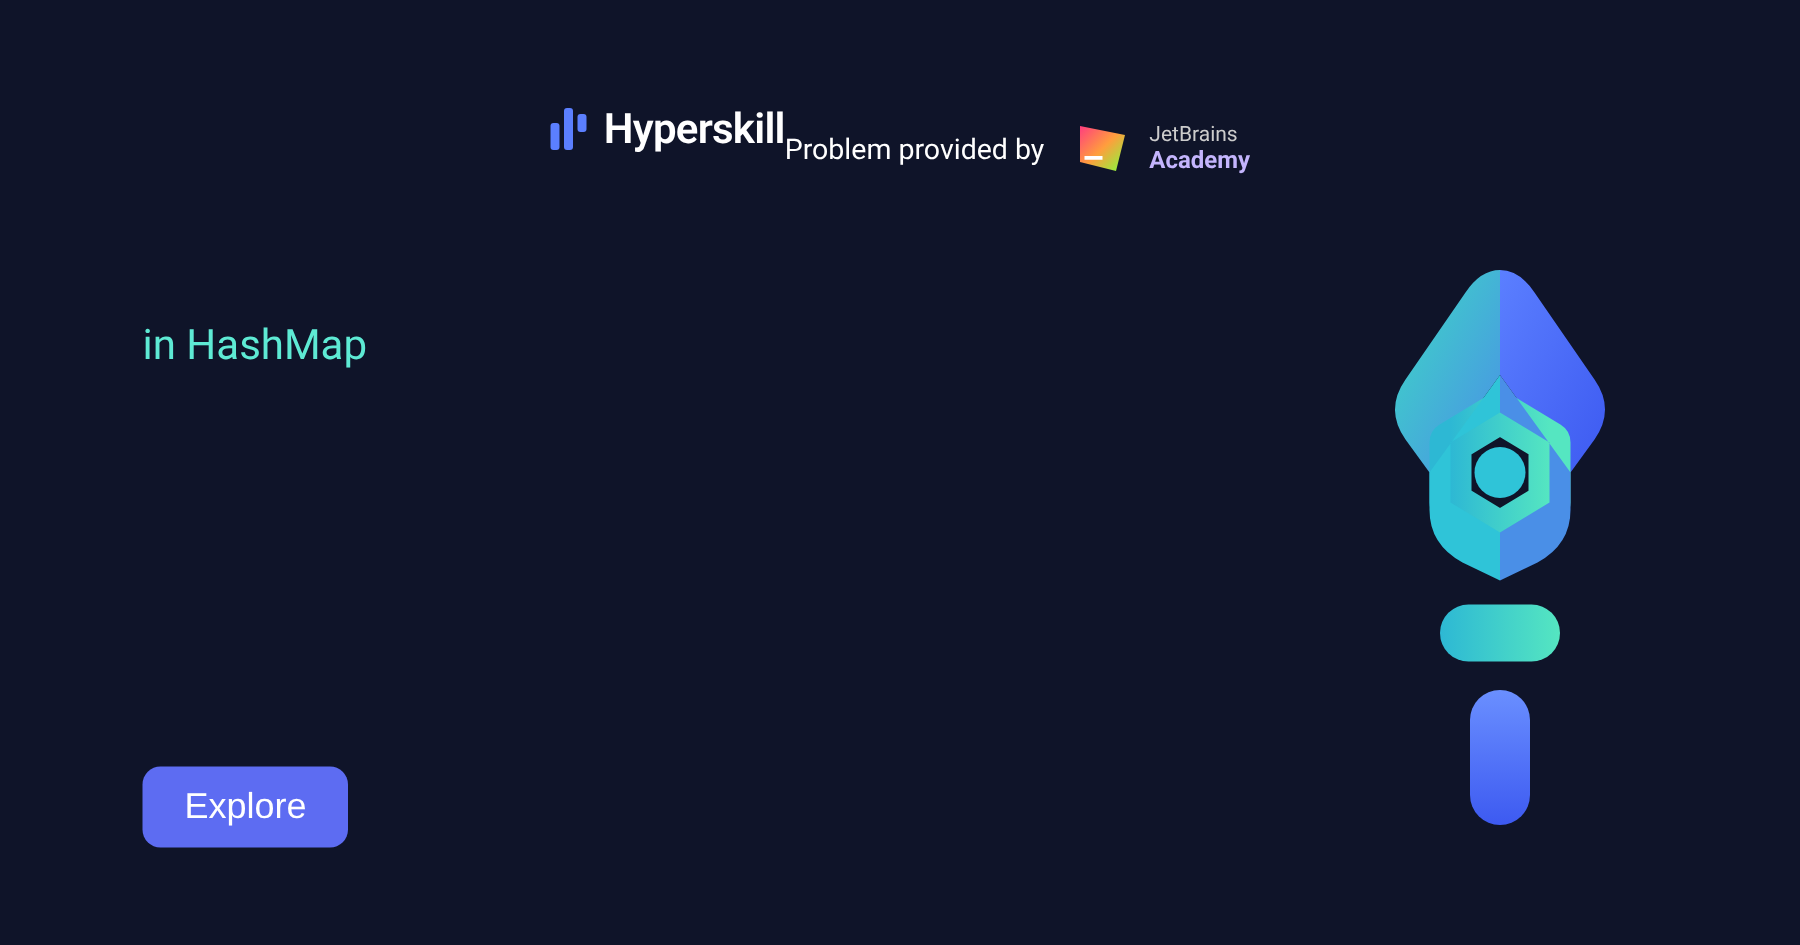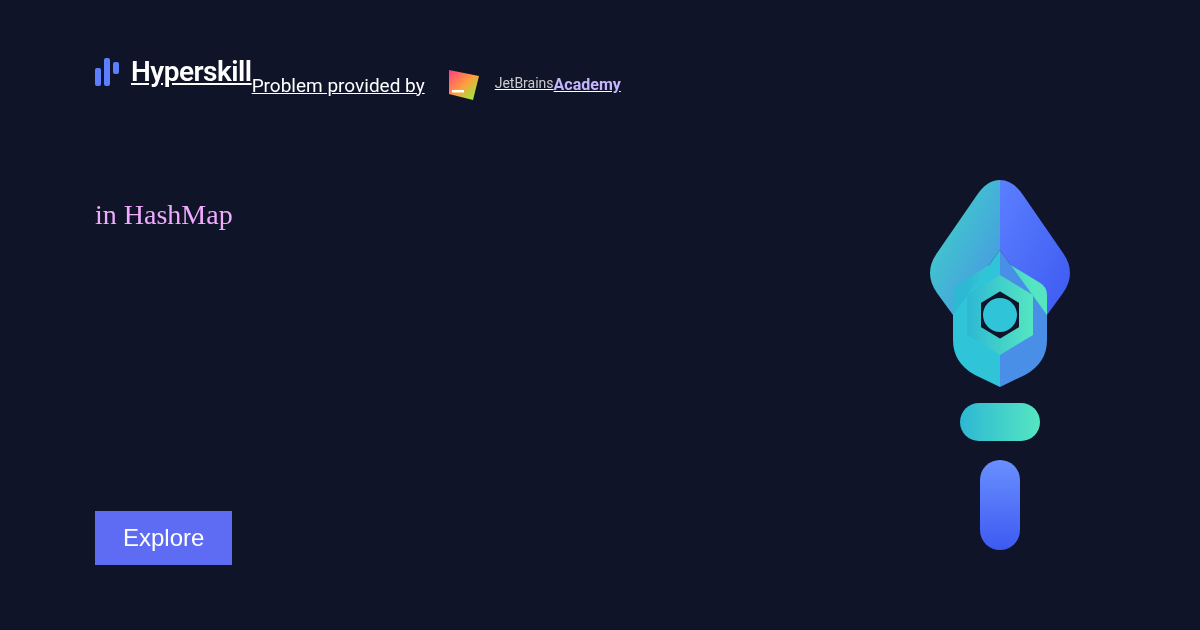--- a/index.html
+++ b/index.html
@@ -11,24 +11,23 @@
       width: 1200px;
       height: 630px;
       background-color: #0f1429;
       font-family: -apple-system, BlinkMacSystemFont, 'Segoe UI', Roboto, sans-serif;
       color: #ffffff;
       overflow: hidden;
       position: relative;
     }
     .header {
       display: flex;
-      justify-content: flex-start;
-      align-items: center;
-      padding: 39px 95px 0 95px;
-      text-decoration: underline;
+      justify-content: center;
+      align-items: center;
+      padding: 53px 95px 0 95px;
     }
     .logo-left {
       display: flex;
       align-items: center;
       gap: 12px;
     }
     .hyperskill-icon {
       display: flex;
       align-items: flex-end;
       gap: 3px;
@@ -75,21 +74,21 @@
       align-items: center;
       gap: 12px;
     }
     .jetbrains-icon {
       width: 38px;
       height: 38px;
       position: relative;
     }
     .jetbrains-text {
       display: flex;
-      flex-direction: row;
+      flex-direction: column;
       line-height: 1.1;
     }
     .jt-line1 {
       font-size: 14px;
       font-weight: 400;
       color: #cccccc;
     }
     .jt-line2 {
       font-size: 16px;
       font-weight: 700;
@@ -101,34 +100,33 @@
     .title {
       font-size: 58px;
       font-weight: 700;
       color: #ffffff;
       margin-bottom: 28px;
       letter-spacing: -1px;
     }
     .subtitle {
       font-size: 28px;
       font-weight: 400;
-      color: #f0abfc;
-      font-family: Liberation Serif, serif;
+      color: #5eead4;
     }
     .explore-btn {
       position: absolute;
       left: 95px;
       bottom: 65px;
       background: #5d6cf2;
       color: #ffffff;
       border: none;
       padding: 13px 28px;
       font-size: 24px;
       font-weight: 500;
-      border-radius: 0;
+      border-radius: 12px;
       cursor: pointer;
     }
     .decor {
       position: absolute;
       right: 105px;
       top: 175px;
       width: 190px;
       height: 380px;
     }
   </style>

